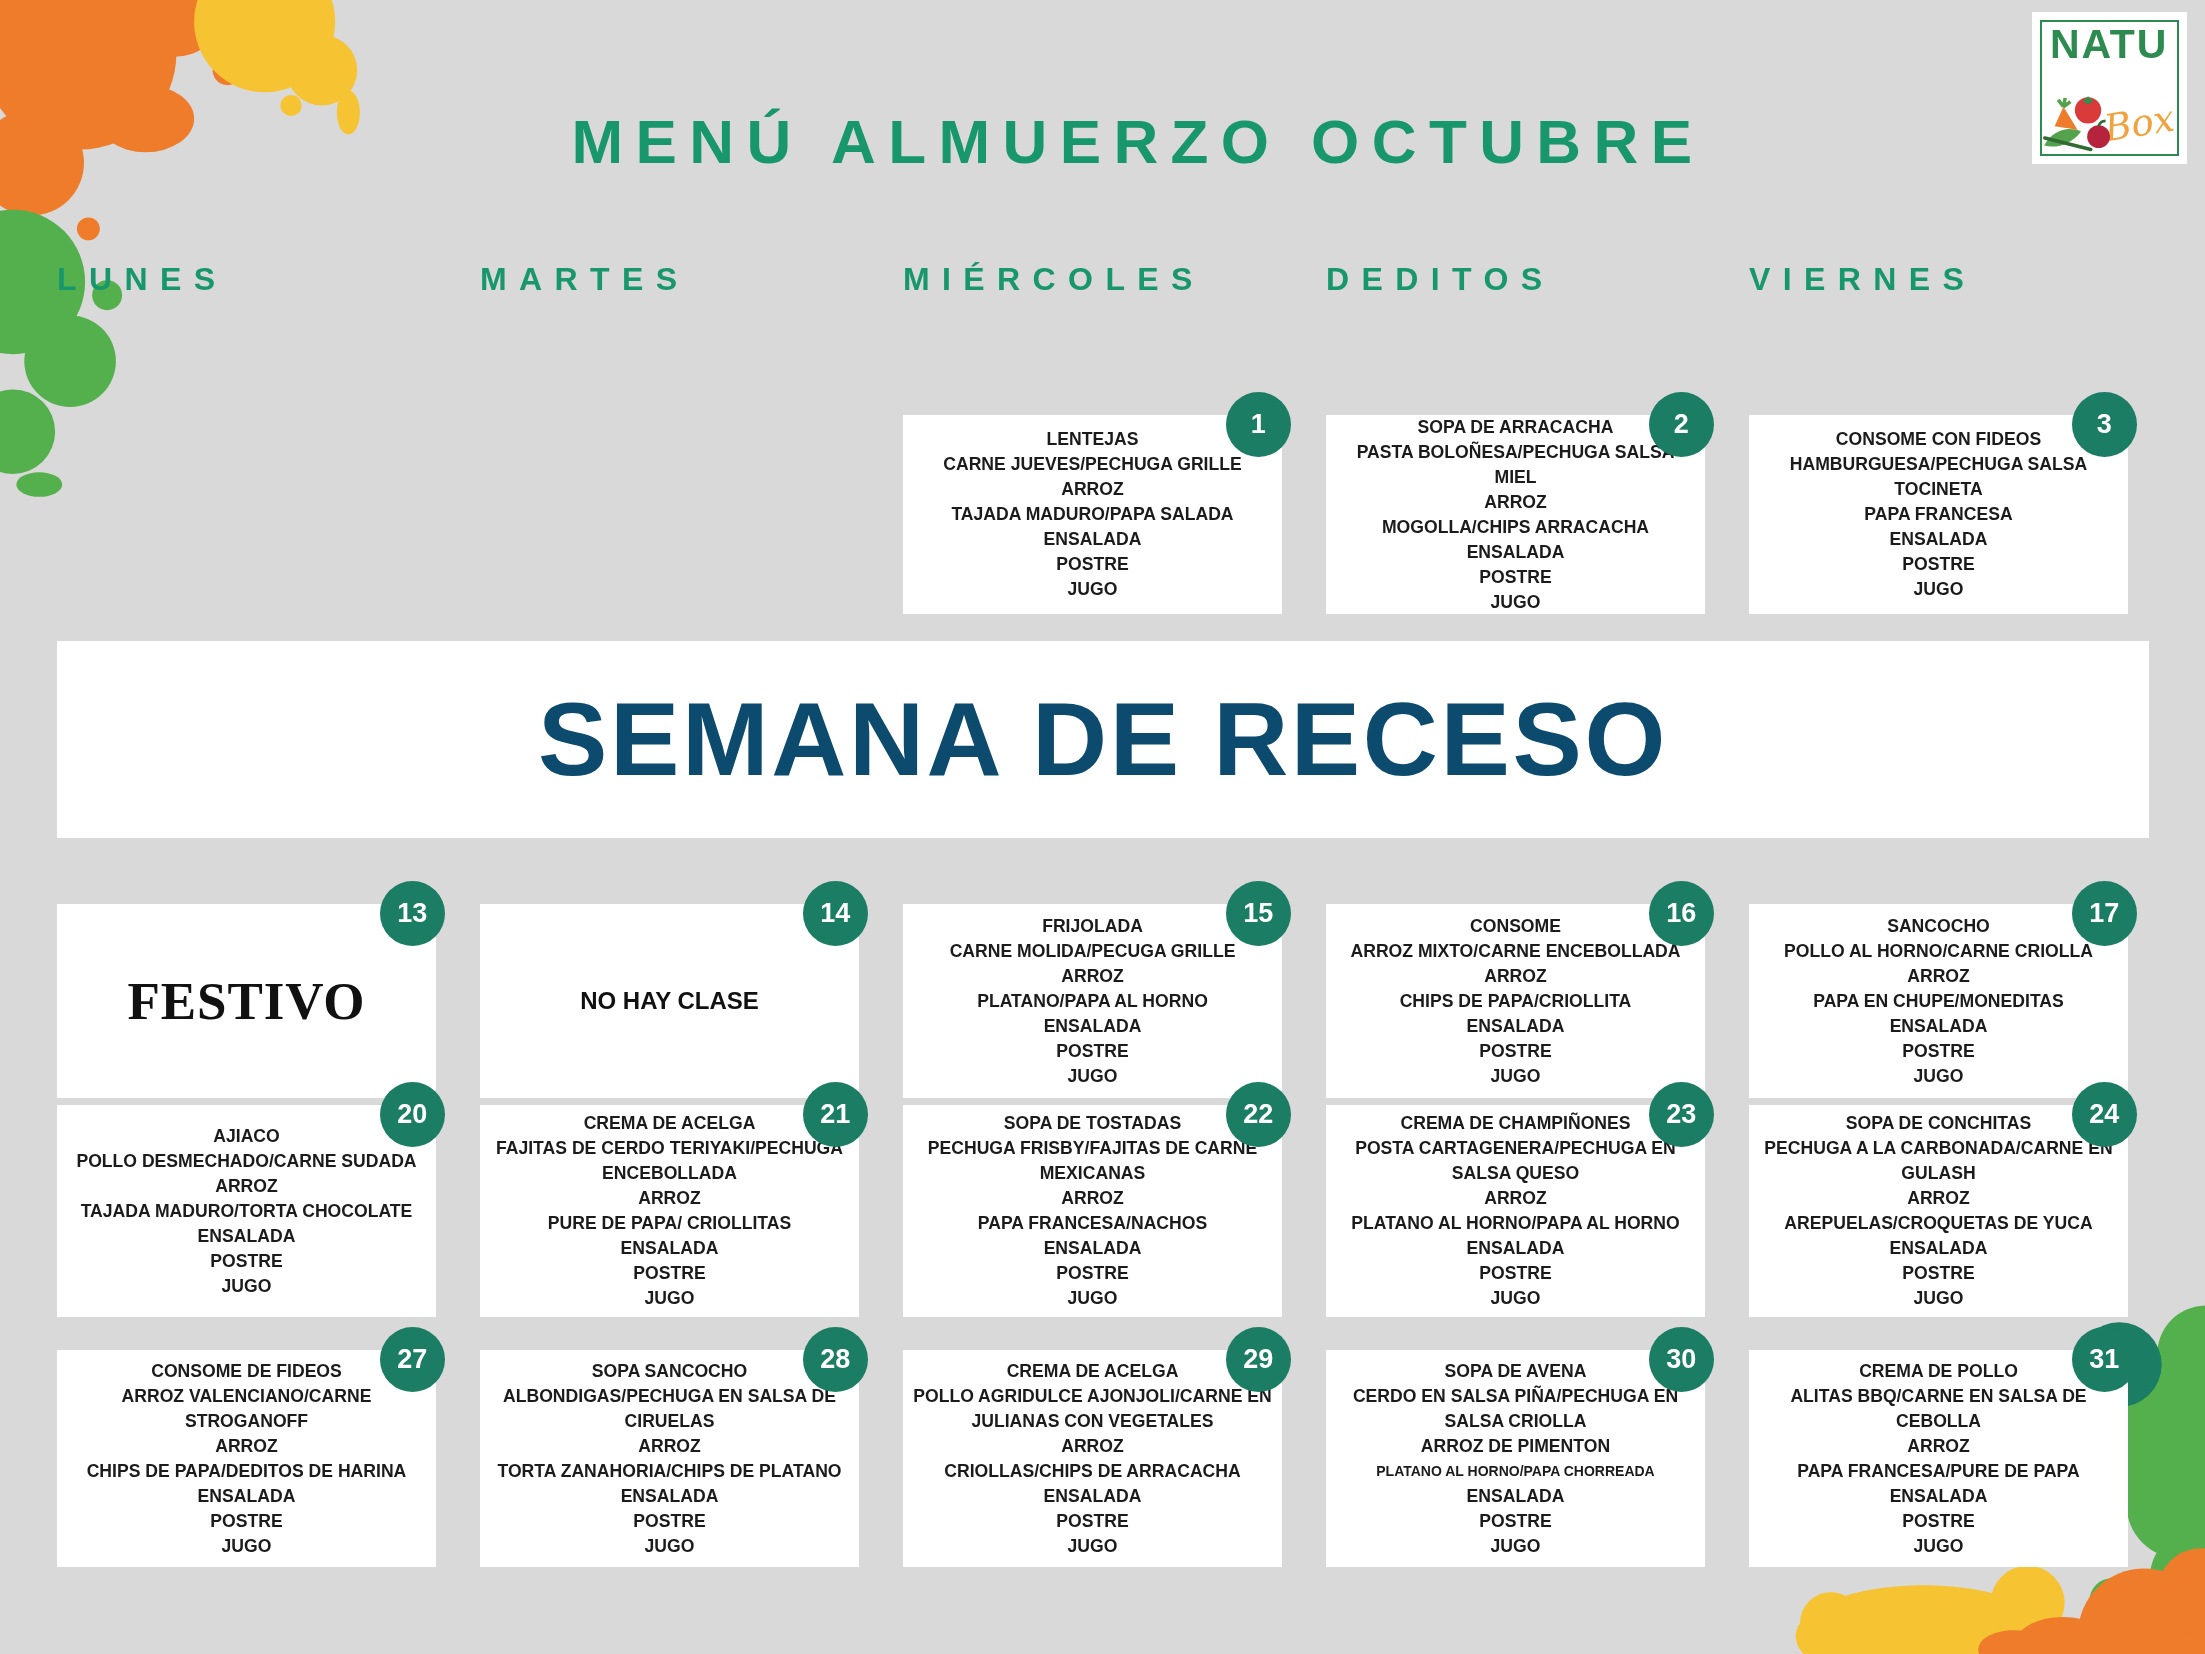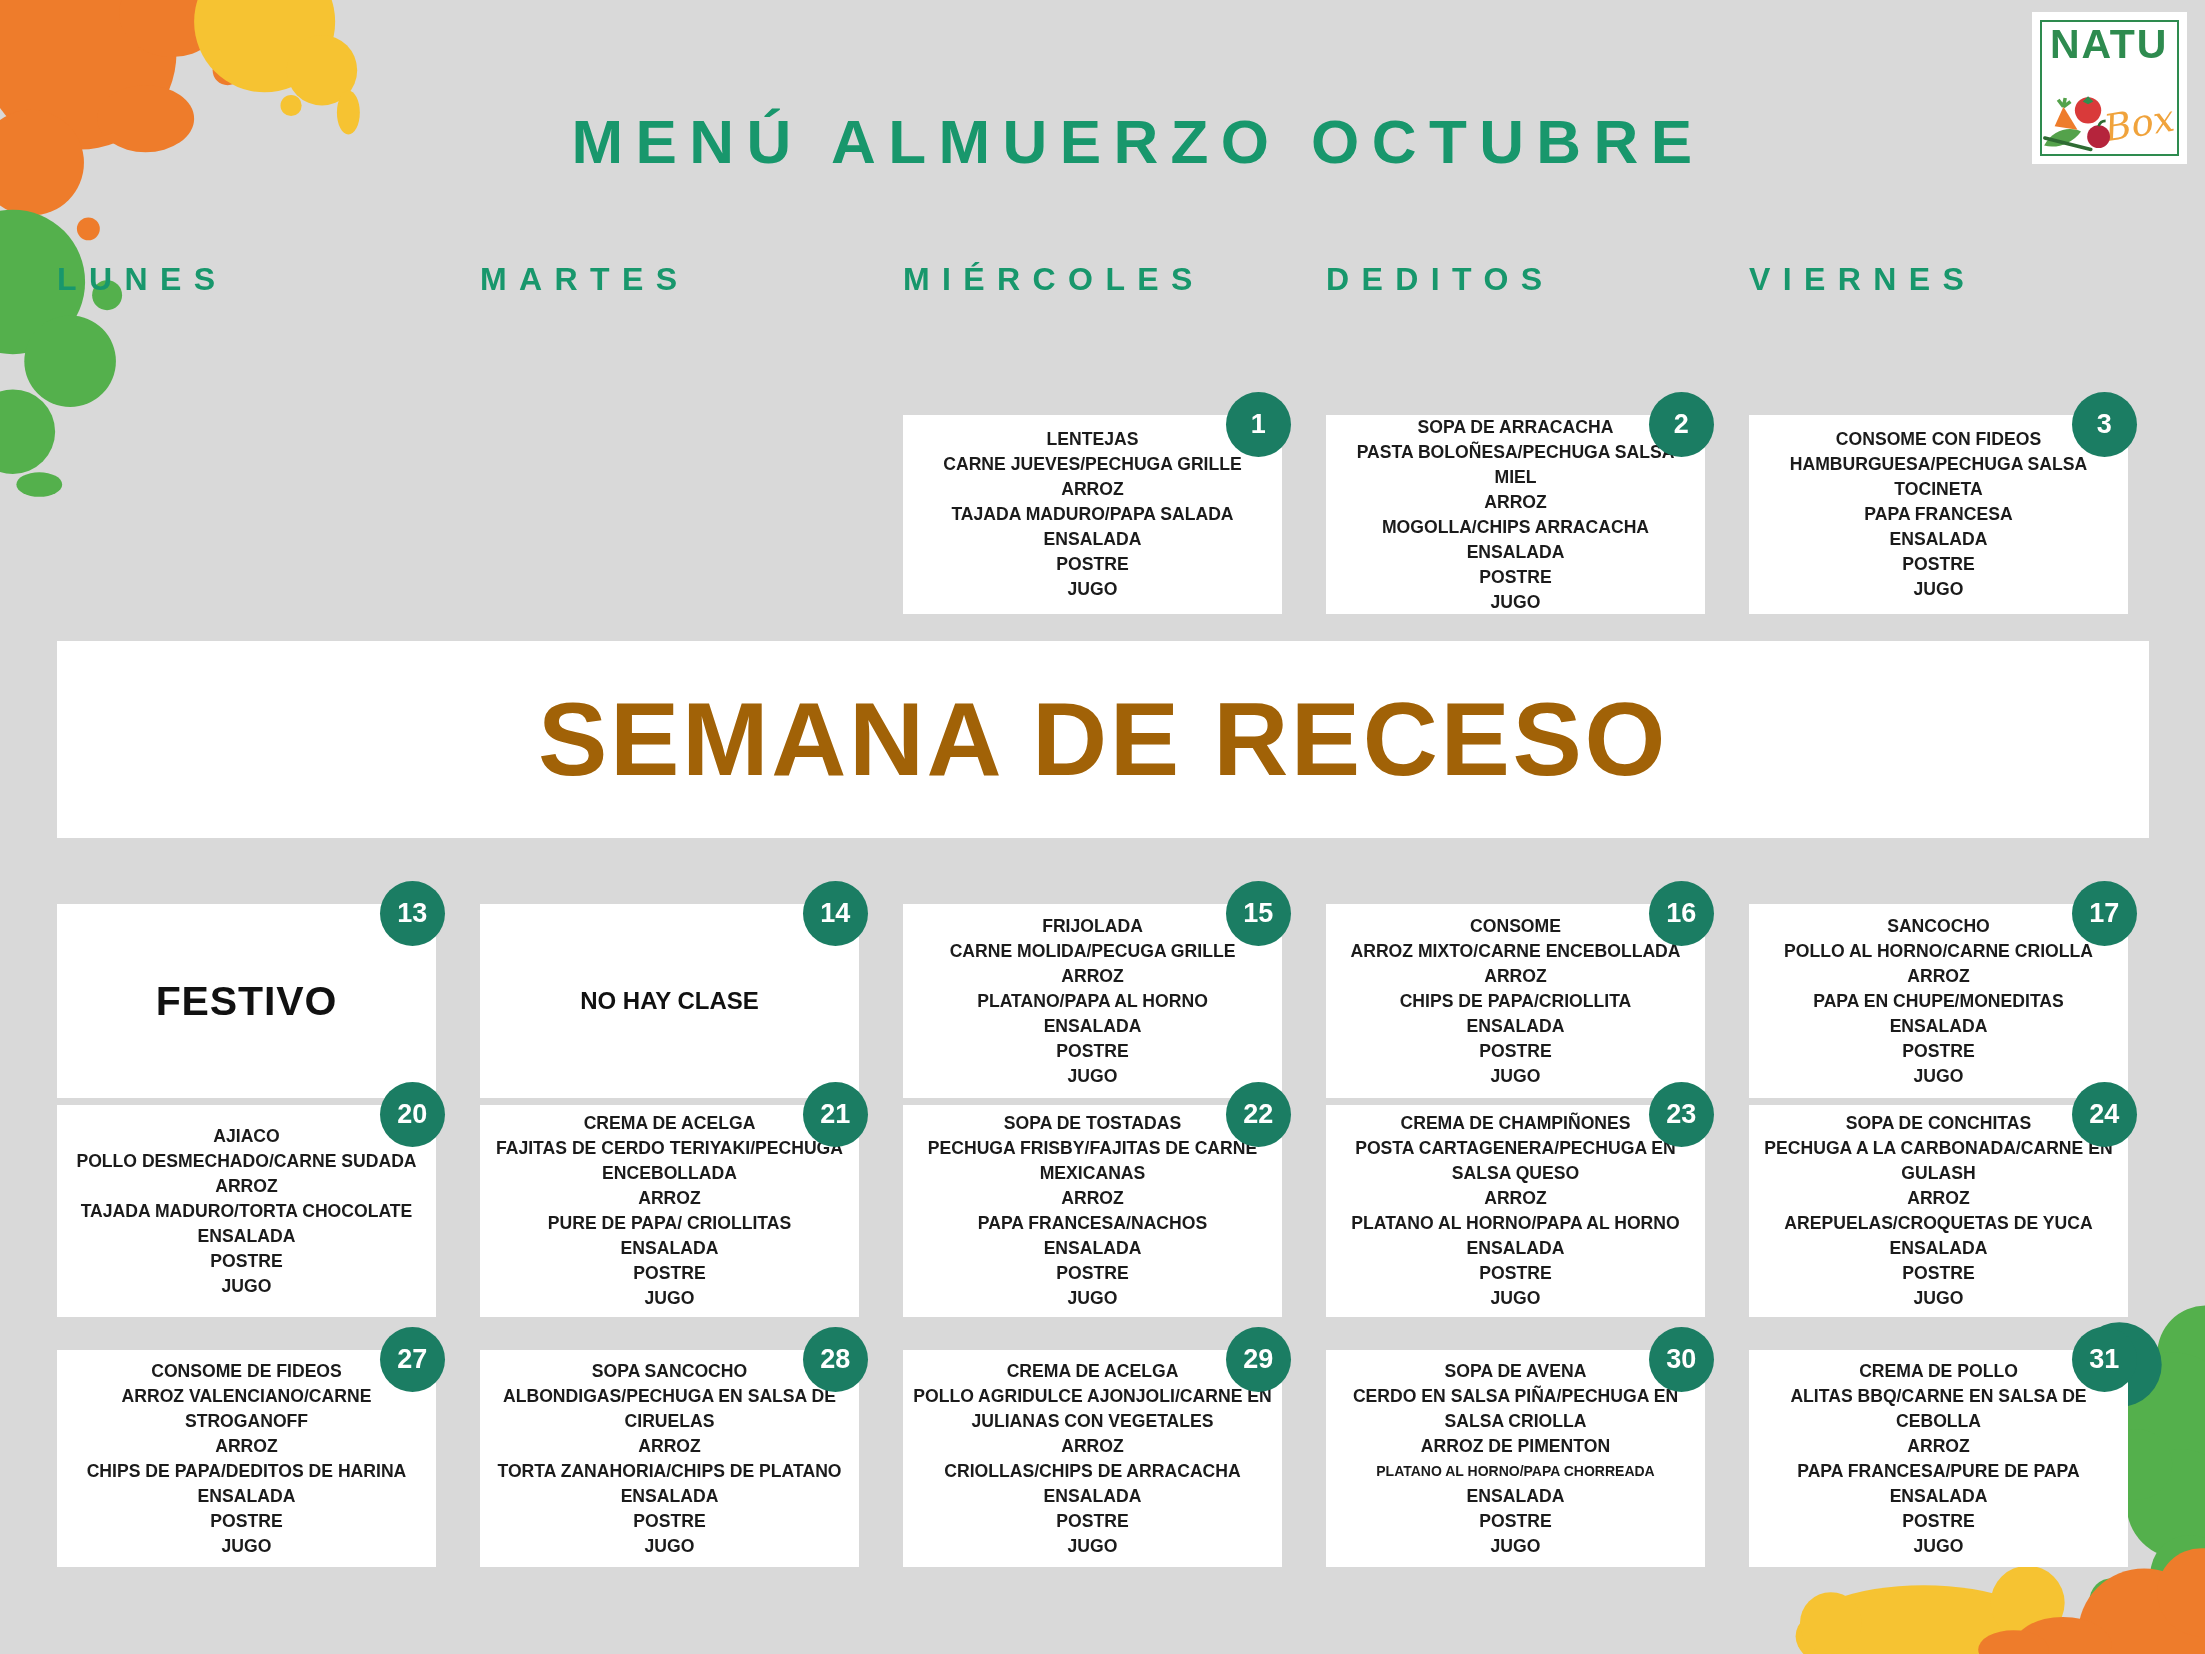--- a/index.html
+++ b/index.html
@@ -42,27 +42,27 @@
     align-items:center; justify-content:center; }
   .badge { position:absolute; top:-23px; right:-8.8px; width:65px; height:65px;
     border-radius:50%; background:#1b7d63; color:#ffffff;
     display:flex; align-items:center; justify-content:center;
     font-size:27px; font-weight:bold; }
   .lines { display:flex; flex-direction:column; text-align:center; }
   .menu-line { display:block; white-space:nowrap; font-size:17.6px; line-height:25px;
     font-weight:bold; color:#1b1b1b; }
   .compact5 .menu-line:nth-child(5) { font-size:14px; }
   .special-label { font-weight:bold; color:#111; text-align:center; }
-  .festivo { font-size:41px; letter-spacing:0.9px; }
+  .festivo { font-size:53px; letter-spacing:0.9px;font-family:Liberation Serif, serif; }
   .noclase { font-size:24px; }
 
   
   .banner { position:absolute; top:641px; left:57px; right:57px; height:197px;
     background:#ffffff; display:flex; align-items:center; justify-content:center; }
-  .banner span { font-size:104px; font-weight:bold; color:#a16207; letter-spacing:2.6px; }
+  .banner span { font-size:104px; font-weight:bold; color:#0c4a6e; letter-spacing:2.6px; }
 </style>
 </head>
 <body>
 
 <div class="page">
 
   <svg class="splat" style="left:-53px; top:-62px;" width="459" height="379" viewBox="0 0 520 430">
     <g fill="#ee7c2b">
       <circle cx="150" cy="130" r="110"></circle>
         <ellipse cx="255" cy="85" rx="60" ry="50"></ellipse>

